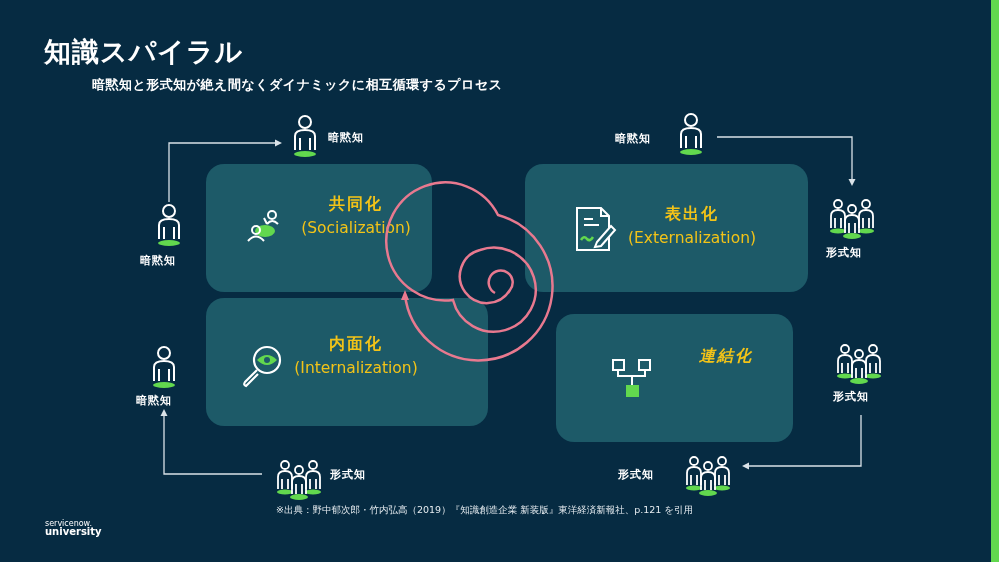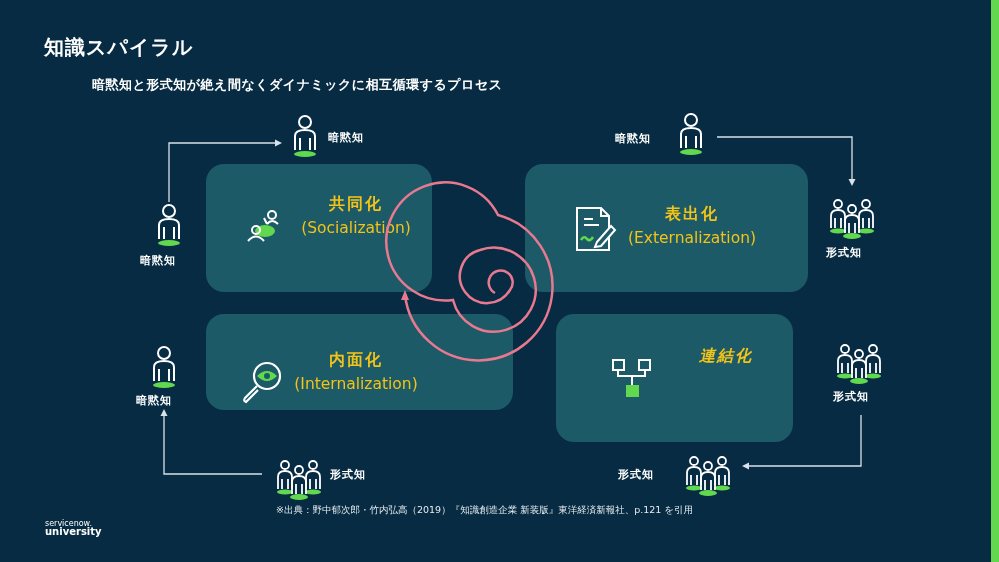--- a/index.html
+++ b/index.html
@@ -3,27 +3,27 @@
 <meta charset="utf-8">
 <style>
   html, body { margin:0; padding:0; }
   body {
     width:999px; height:562px; overflow:hidden; position:relative;
     background:#062b42;
     font-family:"DejaVu Sans","Liberation Sans",sans-serif;
     color:#ffffff;
   }
   .green-bar { position:absolute; left:991px; top:0; width:8px; height:562px; background:#62d84e; }
-  .title { position:absolute; left:44px; top:34px; font-size:20px; font-weight:bold; letter-spacing:1px; }
+  .title { position:absolute; left:44px; top:34px; font-size:27px; font-weight:bold; letter-spacing:1px; }
   .subtitle { position:absolute; left:44px; top:76px; font-size:13px; font-weight:bold; letter-spacing:0.5px;margin-left:48px; }
 
   .quad { position:absolute; background:#1d5a68; border-radius:18px; }
   .q1 { left:206px; top:164px; width:226px; height:128px; }
   .q2 { left:525px; top:164px; width:283px; height:128px; }
-  .q3 { left:206px; top:314px; width:282px; height:96px;padding-left:25px; }
+  .q3 { left:206px; top:298px; width:282px; height:128px; }
   .q4 { left:556px; top:314px; width:237px; height:128px;font-style:italic; }
   .qtitle { position:absolute; color:#f2c318; font-size:16px; font-weight:bold; text-align:center; line-height:24px; }
   .qtitle .ja { display:block; letter-spacing:2px; }
   .qtitle .en { display:block; font-size:15.5px; font-weight:normal; }
   .qicon { position:absolute; }
 
   .label { position:absolute; font-size:11px; font-weight:bold; letter-spacing:1px; white-space:nowrap; }
   .person { position:absolute; }
   .footer-note { position:absolute; left:276px; top:504px; font-size:9.5px; color:#e6ecf0; }
   .logo { position:absolute; left:45px; top:520px; line-height:1; }

